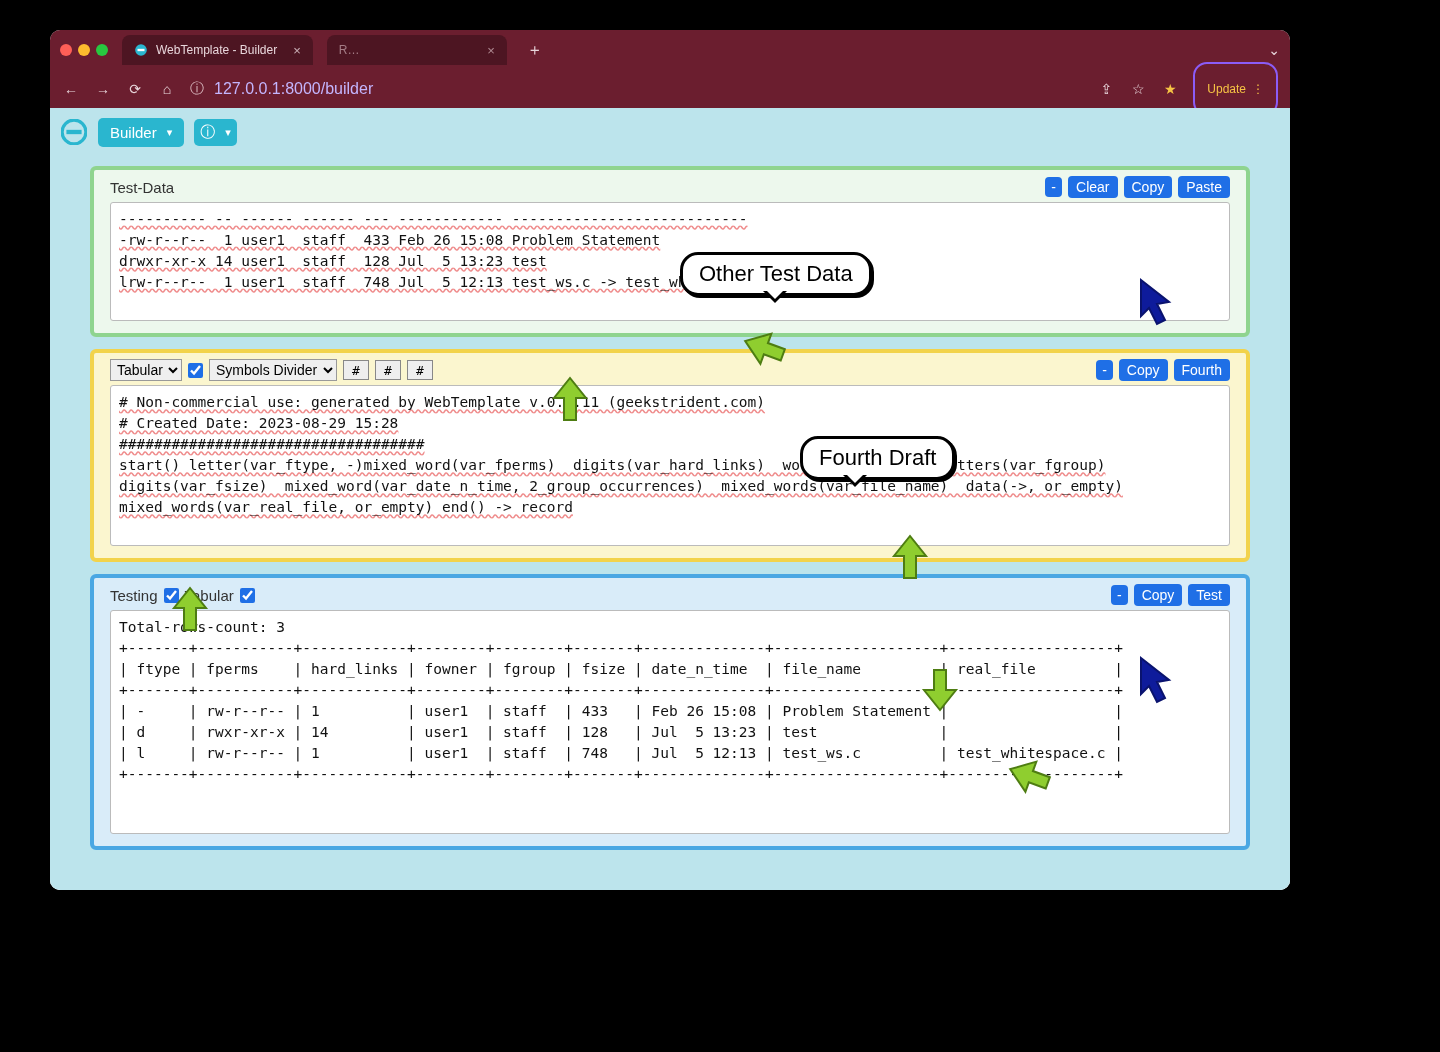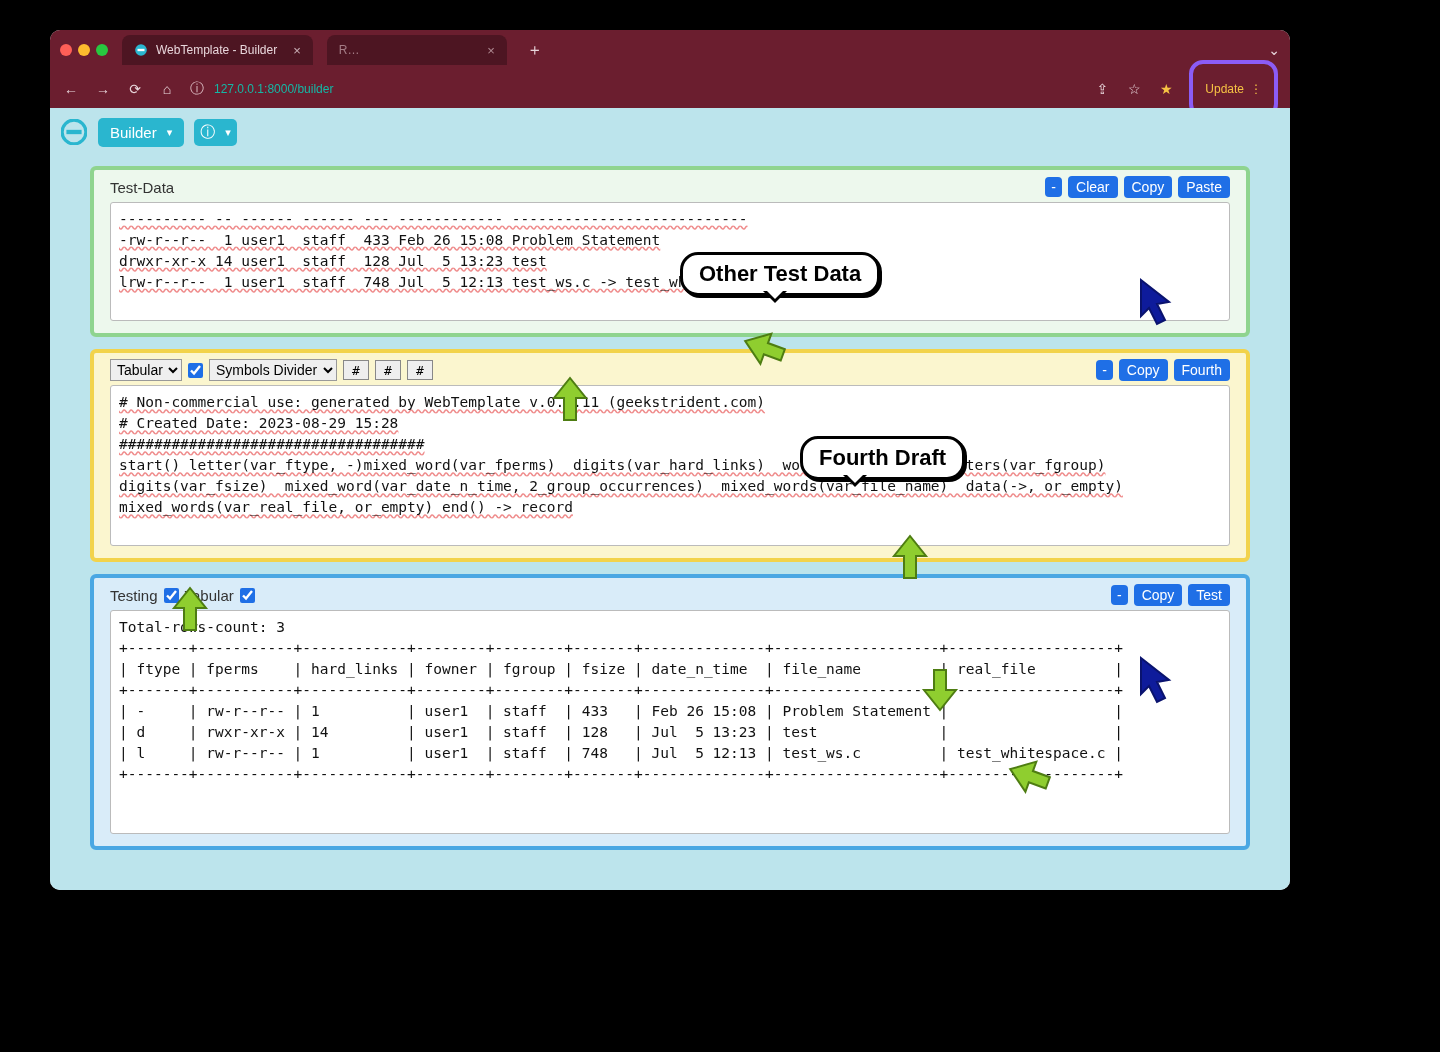--- a/index.html
+++ b/index.html
@@ -13,26 +13,26 @@
   .tab { display:flex; align-items:center; gap:8px; height:30px; padding:12px 12px; background:#4d1522; border-radius:8px 8px 0 0; color:#e8d6db; font-size:12px; margin-left:8px; }
   .tab svg{flex:none}
   .tab .x{margin-left:8px;font-size:13px;opacity:.8}
   .tab.ghost{background:#4d1522; color:#c9a8b0; width:180px; justify-content:flex-end}
   .tab.plus{background:transparent;color:#e8d6db;font-size:16px;padding:0 6px}
   .tabbar .chev{margin-left:auto;color:#e8d6db;font-size:14px}
 
   .urlbar { height: 38px; background: #6b1e2f; display:flex; align-items:center; padding:0 12px; gap:14px; color:#e8d6db; font-size:14px; }
   .urlbar .ico{width:18px;display:flex;justify-content:center}
   .urlfield{flex:1; display:flex; align-items:center; gap:10px; color:#dcbcc3;}
-  .urlfield .addr{color:#14b8a6; font-size:12px}
+  .urlfield .addr{color:#c4b5fd; font-size:16px}
   .star{color:#f6c344}
-  .update{border:4px solid #8b5cf6; color:#f6c344; border-radius:14px; padding:18px 12px; font-size:12px; display:flex; align-items:center; gap:6px}
-
-  
-  .app { position:absolute; top:78px; left:0; right:0; bottom:0; background:#fff; display:flex; flex-direction:column;border-radius:16px; }
+  .update{border:2px solid #8b5cf6; color:#f6c344; border-radius:14px; padding:18px 12px; font-size:12px; display:flex; align-items:center; gap:6px}
+
+  
+  .app { position:absolute; top:78px; left:0; right:0; bottom:0; background:#fff; display:flex; flex-direction:column; }
   .toolbar { height:48px; background:#bce4ec; display:flex; align-items:center; gap:10px; padding:0 10px; }
   .logo { width:28px; height:28px; display:flex; align-items:center; justify-content:center; }
   .btn { background:#2ab6cf; color:#fff; border:none; border-radius:5px; padding:6px 12px; font-size:15px; display:flex; align-items:center; gap:6px; cursor:pointer; }
   .btn.small{padding:4px 6px}
   .caret::after{content:"▾"; font-size:11px; margin-left:4px}
 
   .page { flex:1; background:#bce4ec; padding:10px 40px 14px; display:flex; flex-direction:column; gap:12px; overflow:auto; position:relative; }
 
   .panel { border:4px solid; border-radius:6px; padding:6px 16px 8px; position:relative; }
   .panel.green{ border-color:#8fd48f; background:#edf8ed; }
@@ -48,21 +48,21 @@
   .ta.redspell{ text-decoration: underline wavy rgba(220,0,0,.45); text-decoration-skip-ink:none; }
   .half-head{display:flex; align-items:center; gap:6px; margin-bottom:4px}
   select.native{ font-size:14px; padding:1px 2px; background:#efefef; border:1px solid #999;}
   input[type=checkbox]{ width:15px; height:15px; accent-color:#1f6fe6;}
   .hashbox{ width:26px; height:20px; border:1px solid #888; background:#eee; display:inline-flex; align-items:center; justify-content:center; font-family:monospace; font-size:13px;}
 
   .footer{ text-align:center; font-size:15px; color:#333; padding:14px 0 24px; background:#e8e8e8;}
   .footer a{color:#1f6fe6; text-decoration:none}
 
   
-  .bubble{ position:absolute; background:#fff; border:3px solid #000; border-radius:18px; padding:6px 16px; font-weight:700; font-size:22px; font-family: Arial Black, Arial, sans-serif; box-shadow:2px 2px 0 #000; z-index:50;}
+  .bubble{ position:absolute; background:#fff; border:3px solid #000; border-radius:18px; padding:6px 16px; font-weight:400; font-size:22px; font-family: Arial Black, Arial, sans-serif; box-shadow:2px 2px 0 #000; z-index:50;}
   .bubble::after{ content:""; position:absolute; width:0;height:0; border:12px solid transparent;}
   .bubble.b1{ top:96px; left:630px;}
   .bubble.b1::after{ bottom:-22px; left:80px; border-top-color:#000;}
   .bubble.b1::before{content:"";position:absolute;bottom:-16px;left:82px;border:10px solid transparent;border-top-color:#fff;z-index:1}
   .bubble.b2{ top:280px; left:750px;}
   .bubble.b2::after{ bottom:-22px; left:40px; border-top-color:#000;}
   .bubble.b2::before{content:"";position:absolute;bottom:-16px;left:42px;border:10px solid transparent;border-top-color:#fff;z-index:1}
 
   
   .arrow{position:absolute; z-index:40}

